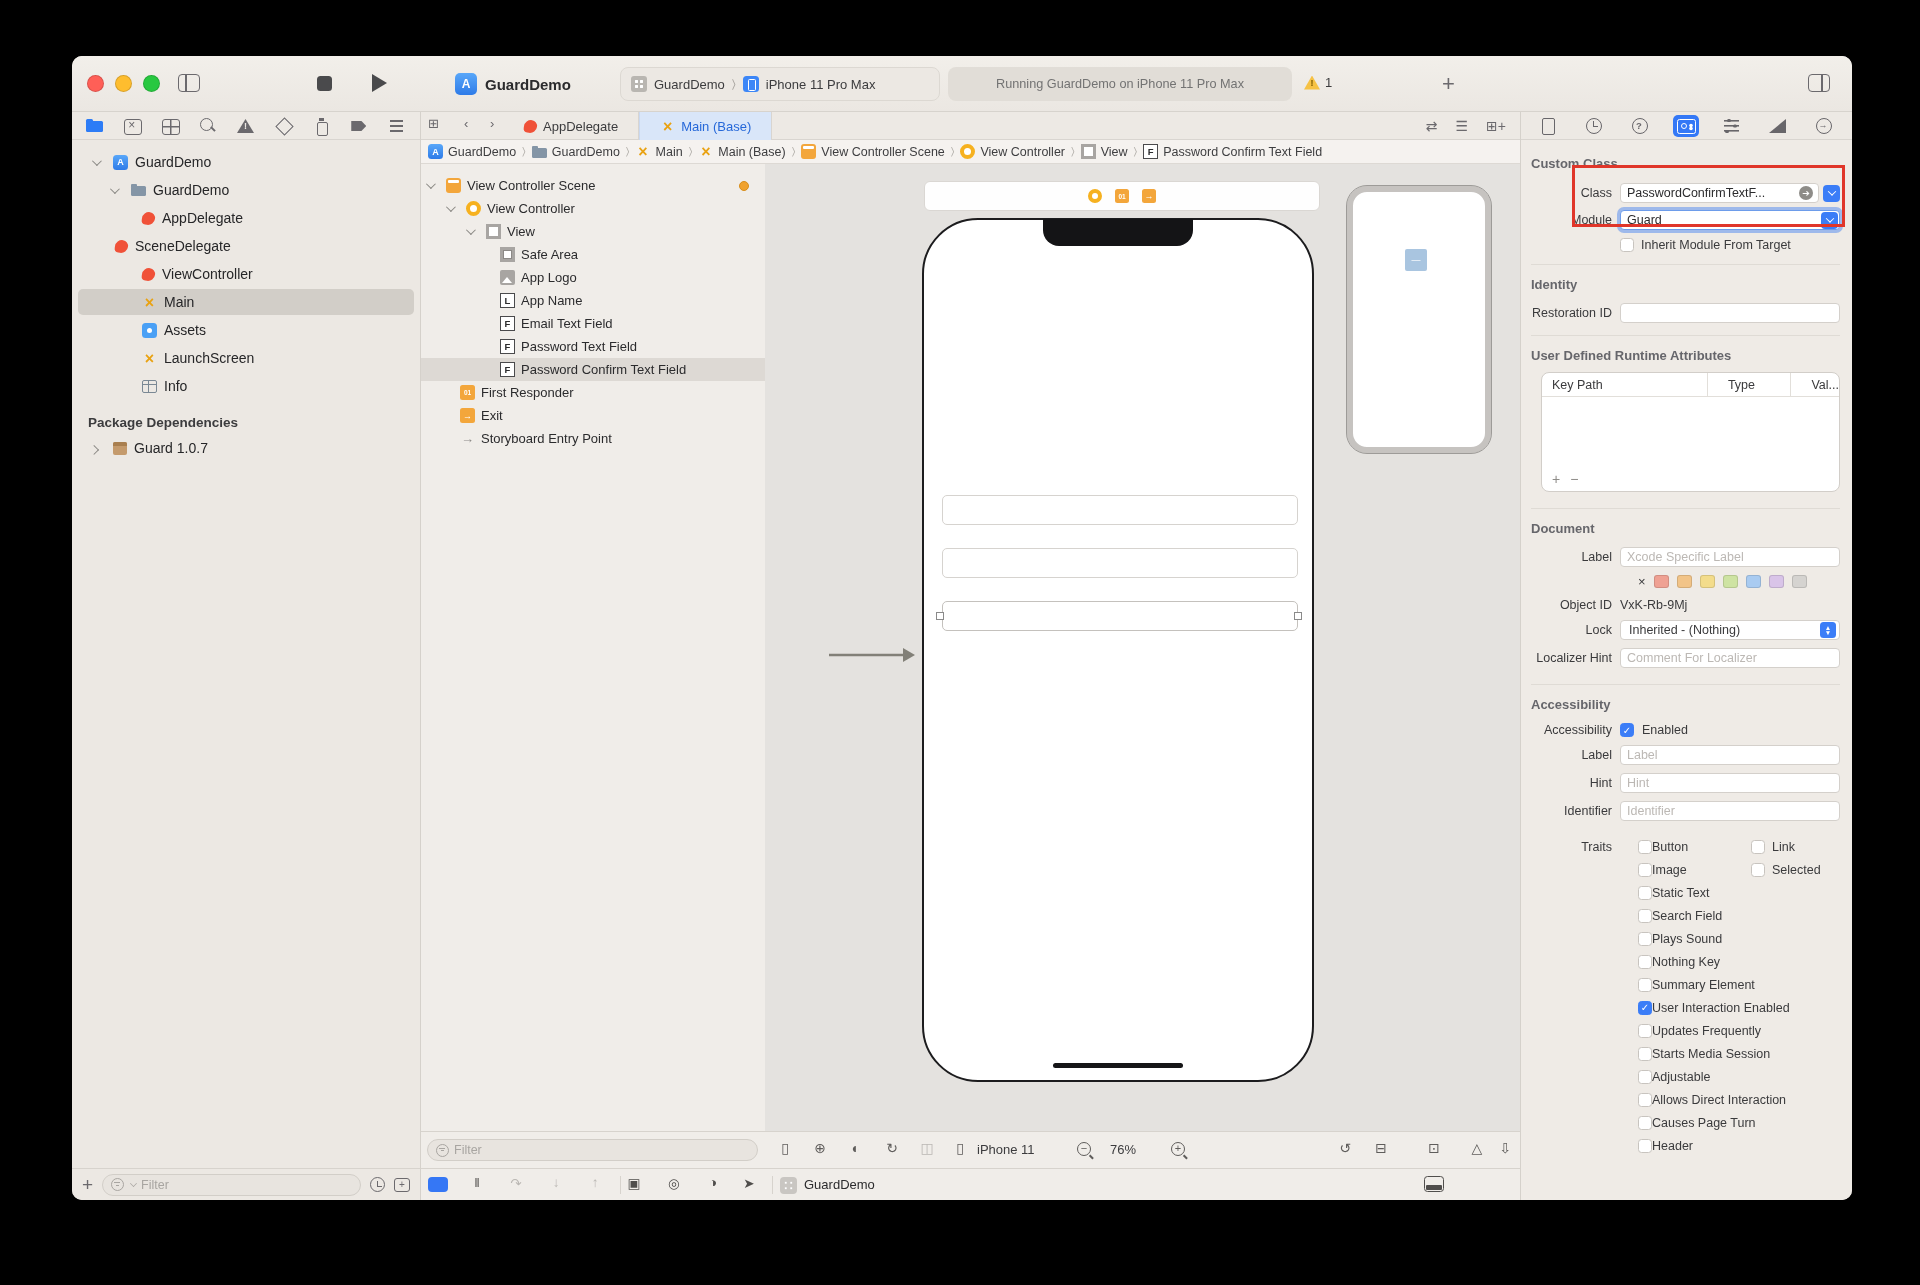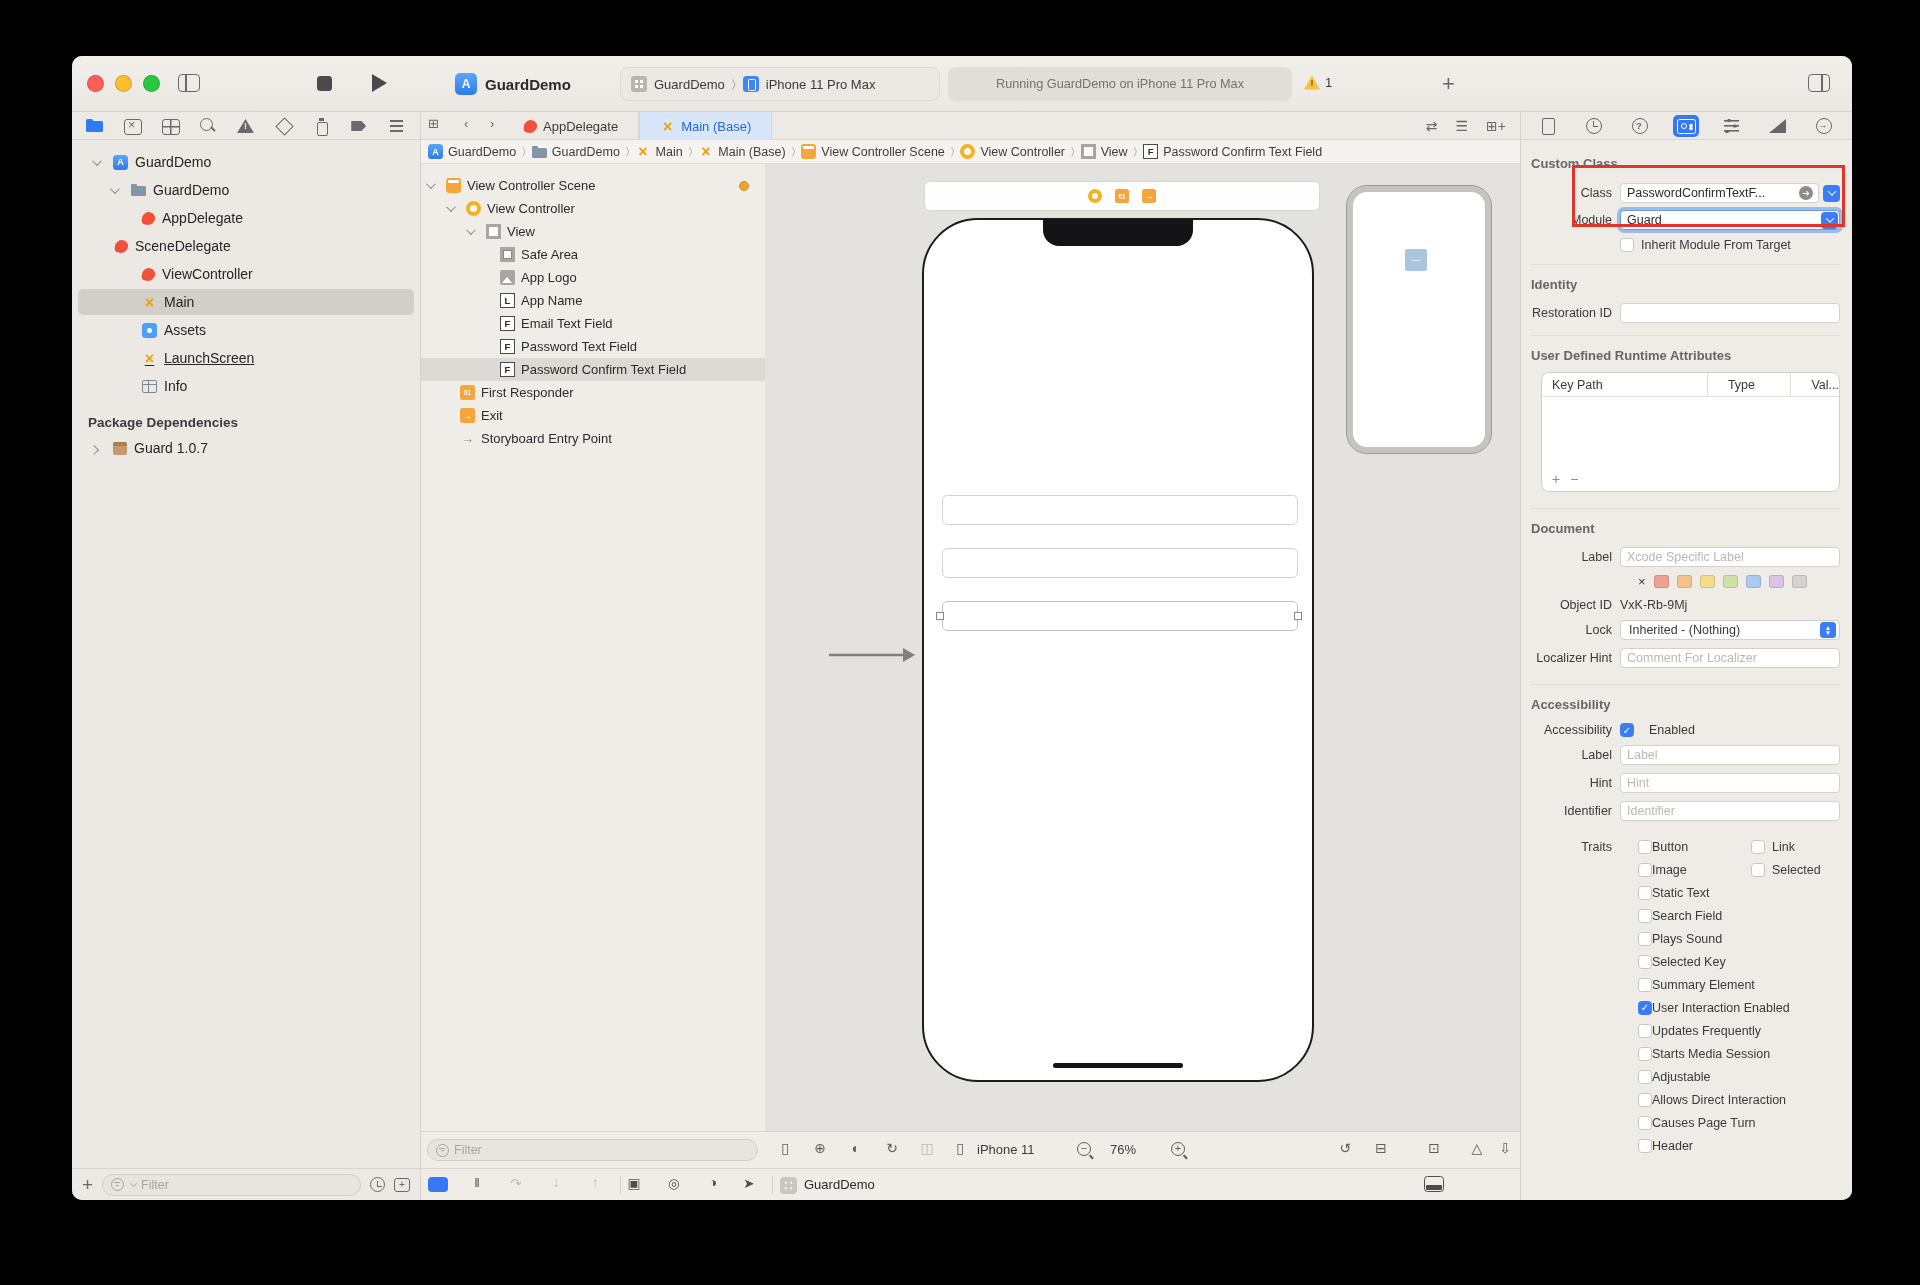--- a/index.html
+++ b/index.html
@@ -368,21 +368,21 @@
         <div class="nrow sel" style="padding-left: 70px;">
           <span class="rowbg"></span>
           <span class="ticon t-storyboard"></span>
           <span>Main</span>
         </div>
         <div class="nrow" style="padding-left: 70px;">
           <span class="rowbg"></span>
           <span class="ticon t-assets"></span>
           <span>Assets</span>
         </div>
-        <div class="nrow" style="padding-left: 70px; text-decoration: underline;">
+        <div class="nrow" style="padding-left: 70px;">
           <span class="rowbg"></span>
           <span class="ticon t-storyboard"></span>
           <span>LaunchScreen</span>
         </div>
         <div class="nrow" style="padding-left: 70px;">
           <span class="rowbg"></span>
           <span class="ticon t-info"></span>
           <span>Info</span>
         </div>
         <div class="nsection">Package Dependencies</div>
@@ -611,21 +611,21 @@
     <div class="frow" style="margin-top:8px">
       <span class="flabel">Localizer Hint</span>
       <input class="ifield" placeholder="Comment For Localizer" style="">
     </div>
 
     <div class="hr" style="margin-top:16px"></div>
     <div class="ih">Accessibility</div>
     <div class="frow" style="margin-top:11px">
       <span class="flabel">Accessibility</span>
       <span class="cbx chk">✓</span>
-      <span style="margin-left:15px">Enabled</span>
+      <span style="margin-left:8px">Enabled</span>
     </div>
     <div class="frow" style="margin-top:8px">
       <span class="flabel">Label</span>
       <input class="ifield" placeholder="Label" style="">
     </div>
     <div class="frow" style="margin-top:8px">
       <span class="flabel">Hint</span>
       <input class="ifield" placeholder="Hint" style="">
     </div>
     <div class="frow" style="margin-top:8px">
@@ -669,21 +669,21 @@
         </div>
         <div class="trow">
           <span class="c1">
             <span class="cbx"></span>
             <span>Plays Sound</span>
           </span>
         </div>
         <div class="trow">
           <span class="c1">
             <span class="cbx"></span>
-            <span>Selected Key</span>
+            <span>Nothing Key</span>
           </span>
         </div>
         <div class="trow">
           <span class="c1">
             <span class="cbx"></span>
             <span>Summary Element</span>
           </span>
         </div>
         <div class="trow">
           <span class="c1">

